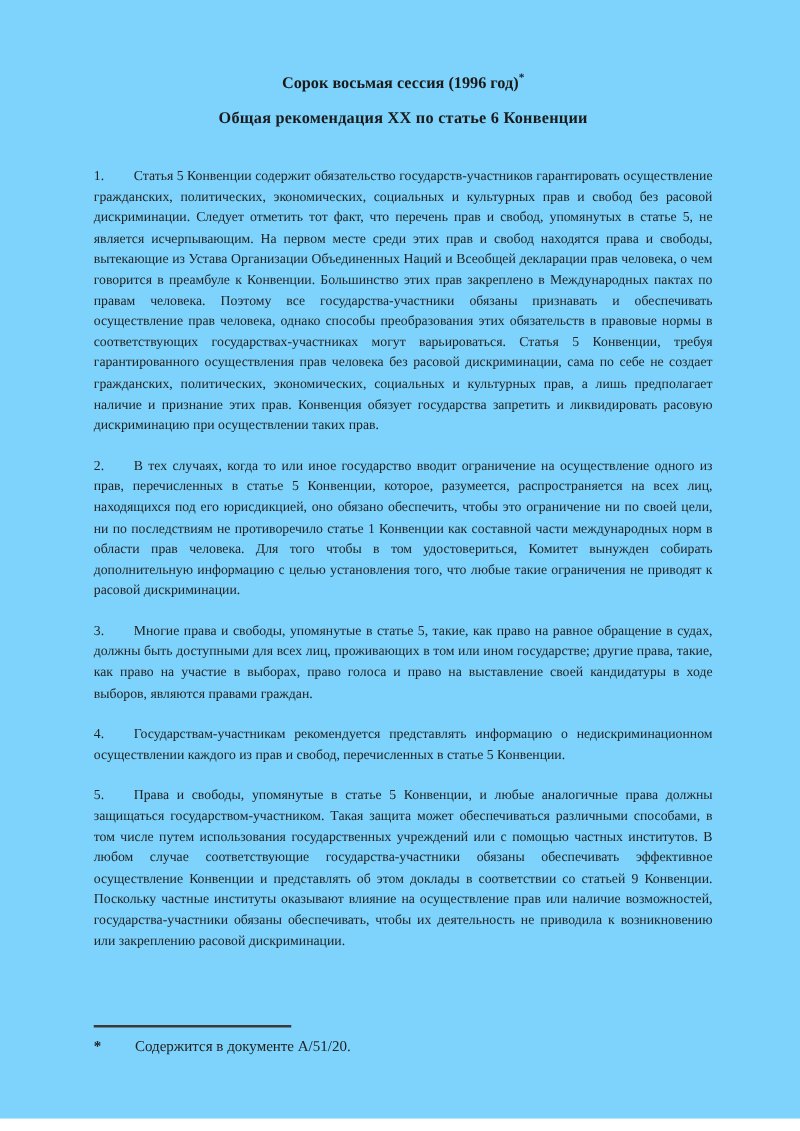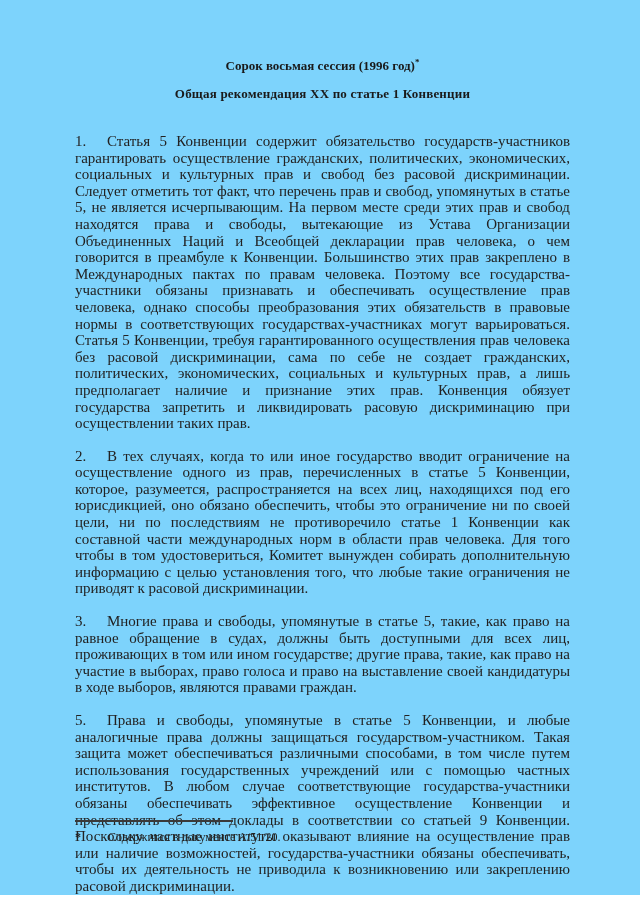--- a/index.html
+++ b/index.html
@@ -30,21 +30,21 @@
   .title sup {
     font-size: 9px;
     vertical-align: super;
     line-height: 0;
   }
   .doc-body {
     margin-top: 32px;
   }
   .para {
     margin: 0 0 16px 0;
-    font-size: 15px;
+    font-size: 11px;
     line-height: 16.6px;
     text-align: justify;
     color: #222222;
   }
   .para-num {
     display: inline-block;
     width: 32px;
   }
   .footnote {
     position: absolute;
@@ -72,30 +72,31 @@
 </style>
 </head>
 <body>
 
 <div class="page">
 
   <div class="title title-session">
     <span>Сорок восьмая сессия (1996 год)</span><sup>*</sup>
   </div>
 
-  <div class="title title-doc">Общая рекомендация XX по статье 1 Конвенции</div>
+  <div class="title title-doc">Общая рекомендация XX по статье 6 Конвенции</div>
 
   <div class="doc-body">
 
     <p class="para"><span class="para-num">1.</span><span>Статья 5 Конвенции содержит обязательство государств-участников гарантировать осуществление гражданских, политических, экономических, социальных и культурных прав и свобод без расовой дискриминации. Следует отметить тот факт, что перечень прав и свобод, упомянутых в статье 5, не является исчерпывающим. На первом месте среди этих прав и свобод находятся права и свободы, вытекающие из Устава Организации Объединенных Наций и Всеобщей декларации прав человека, о чем говорится в преамбуле к Конвенции. Большинство этих прав закреплено в Международных пактах по правам человека. Поэтому все государства-участники обязаны признавать и обеспечивать осуществление прав человека, однако способы преобразования этих обязательств в правовые нормы в соответствующих государствах-участниках могут варьироваться. Статья 5 Конвенции, требуя гарантированного осуществления прав человека без расовой дискриминации, сама по себе не создает гражданских, политических, экономических, социальных и культурных прав, а лишь предполагает наличие и признание этих прав. Конвенция обязует государства запретить и ликвидировать расовую дискриминацию при осуществлении таких прав.</span></p>
 
     <p class="para"><span class="para-num">2.</span><span>В тех случаях, когда то или иное государство вводит ограничение на осуществление одного из прав, перечисленных в статье 5 Конвенции, которое, разумеется, распространяется на всех лиц, находящихся под его юрисдикцией, оно обязано обеспечить, чтобы это ограничение ни по своей цели, ни по последствиям не противоречило статье 1 Конвенции как составной части международных норм в области прав человека. Для того чтобы в том удостовериться, Комитет вынужден собирать дополнительную информацию с целью установления того, что любые такие ограничения не приводят к расовой дискриминации.</span></p>
 
     <p class="para"><span class="para-num">3.</span><span>Многие права и свободы, упомянутые в статье 5, такие, как право на равное обращение в судах, должны быть доступными для всех лиц, проживающих в том или ином государстве; другие права, такие, как право на участие в выборах, право голоса и право на выставление своей кандидатуры в ходе выборов, являются правами граждан.</span></p>
 
+    <p class="para"><span class="para-num">4.</span><span>Государствам-участникам рекомендуется представлять информацию о недискриминационном осуществлении каждого из прав и свобод, перечисленных в статье 5 Конвенции.</span></p>
 
     <p class="para"><span class="para-num">5.</span><span>Права и свободы, упомянутые в статье 5 Конвенции, и любые аналогичные права должны защищаться государством-участником. Такая защита может обеспечиваться различными способами, в том числе путем использования государственных учреждений или с помощью частных институтов. В любом случае соответствующие государства-участники обязаны обеспечивать эффективное осуществление Конвенции и представлять об этом доклады в соответствии со статьей 9 Конвенции. Поскольку частные институты оказывают влияние на осуществление прав или наличие возможностей, государства-участники обязаны обеспечивать, чтобы их деятельность не приводила к возникновению или закреплению расовой дискриминации.</span></p>
 
   </div>
 
   <div class="footnote">
     <div class="footnote-rule"></div>
     <div class="footnote-line">
       <span class="footnote-marker">*</span>
       <span>Содержится в документе A/51/20.</span>

